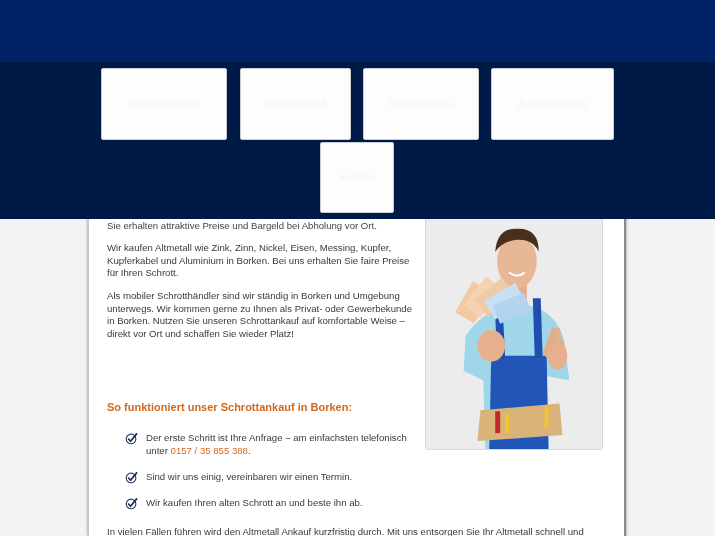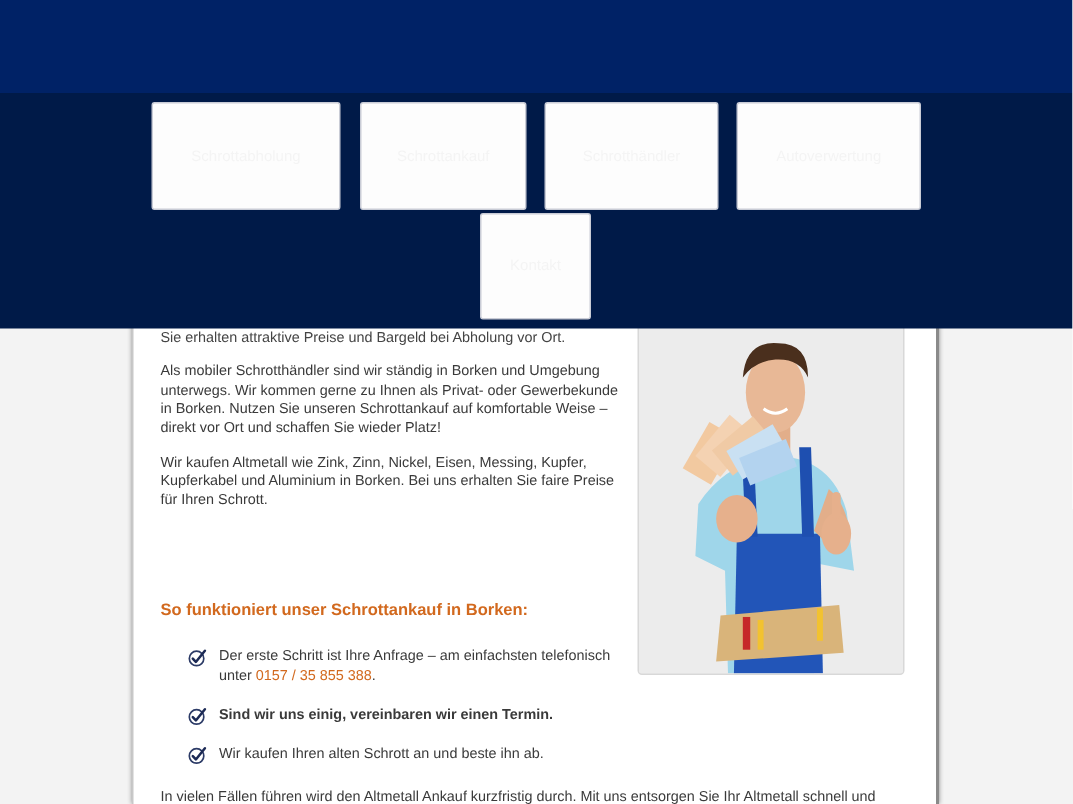--- a/index.html
+++ b/index.html
@@ -40,21 +40,21 @@
   .steps {
     position: absolute;
     left: 125px; top: 432px;
     width: 290px;
     list-style: none;
     color: #3a3a3a;
     font-size: 9.6px;
     line-height: 12.6px;
   }
   .steps li { display: flex; align-items: flex-start; margin-bottom: 14px; }
-  .steps li:nth-child(2) { margin-bottom: 13px; font-weight: bold; }
+  .steps li:nth-child(2) { margin-bottom: 13px; }
   .check {
     width: 13px; height: 13px; flex: 0 0 13px;
     margin-right: 8px; margin-top: 0px;
   }
   .phone { color: #d2691e; }
   .bottom-text {
     position: absolute;
     left: 107px; top: 526px;
     width: 500px;
     white-space: nowrap;
@@ -97,22 +97,22 @@
     cursor: pointer;
   }
 </style>
 </head>
 <body>
 
 <div class="page"></div>
 
 <div class="content">
   <p class="hidden-line">richtig: Wir kaufen Ihren Schrott an und übernehmen den Abtransport. Sie erhalten attraktive Preise und Bargeld bei Abholung vor Ort.</p>
+  <p>Wir kaufen Altmetall wie Zink, Zinn, Nickel, Eisen, Messing, Kupfer, Kupferkabel und Aluminium in Borken. Bei uns erhalten Sie faire Preise für Ihren Schrott.</p>
   <p>Als mobiler Schrotthändler sind wir ständig in Borken und Umgebung unterwegs. Wir kommen gerne zu Ihnen als Privat- oder Gewerbekunde in Borken. Nutzen Sie unseren Schrottankauf auf komfortable Weise – direkt vor Ort und schaffen Sie wieder Platz!</p>
-  <p>Wir kaufen Altmetall wie Zink, Zinn, Nickel, Eisen, Messing, Kupfer, Kupferkabel und Aluminium in Borken. Bei uns erhalten Sie faire Preise für Ihren Schrott.</p>
 </div>
 
 <h2 class="heading">So funktioniert unser Schrottankauf in Borken:</h2>
 
 <ul class="steps">
   <li>
     <svg class="check" viewBox="0 0 14 14">
       <circle cx="6.5" cy="7.5" r="5.2" fill="none" stroke="#2b3a66" stroke-width="1.2"></circle>
       <path d="M3.8 7.6 L6 10 L12.5 2" fill="none" stroke="#1c2a55" stroke-width="1.8" stroke-linecap="round" stroke-linejoin="round"></path>
     </svg>

